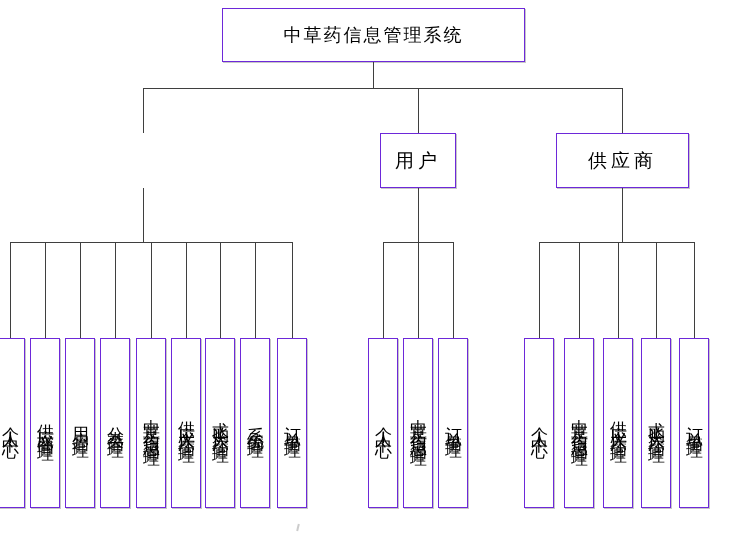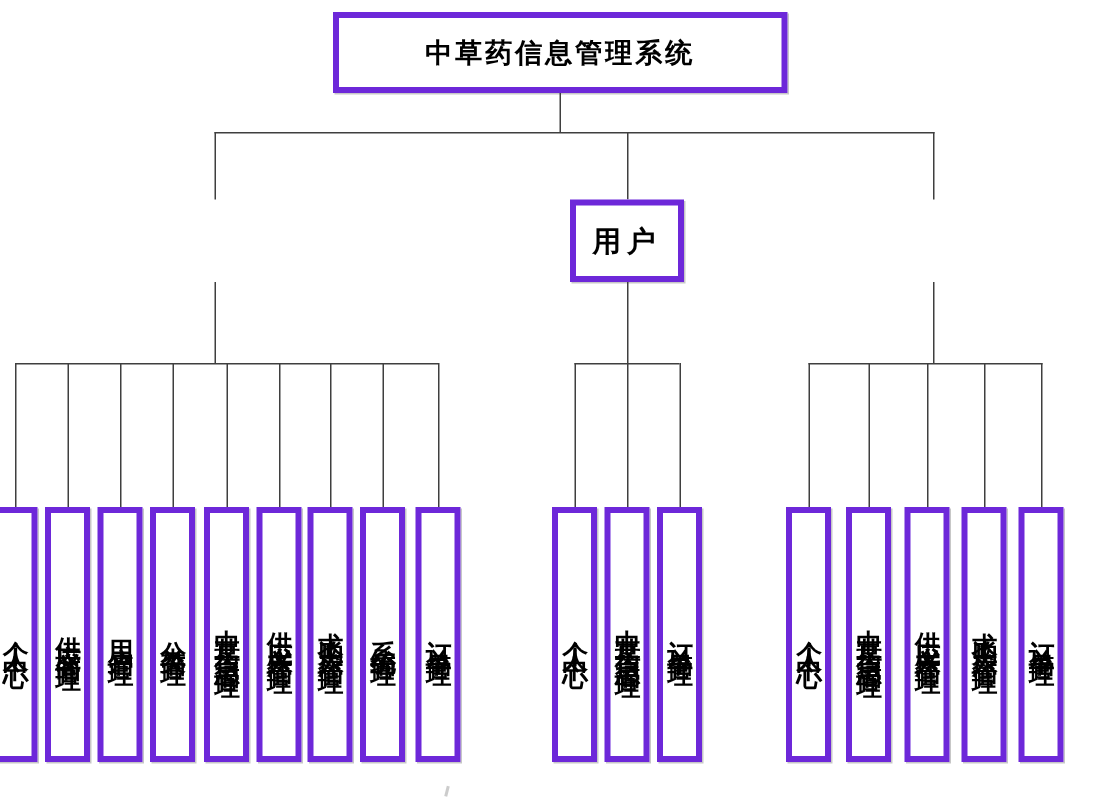--- a/index.html
+++ b/index.html
@@ -8,27 +8,26 @@
     width: 731px;
     height: 536px;
     background: #ffffff;
     overflow: hidden;
     font-family: "Liberation Sans", "DejaVu Sans", sans-serif;
     color: #000000;
   }
   .node {
     position: absolute;
     box-sizing: border-box;
-    border: 4px solid #6d28d9;
+    border: 1px solid #6d28d9;
     background: #ffffff;
     display: flex;
     align-items: center;
     justify-content: center;
     box-shadow: 1px 1px 0 rgba(130,130,130,0.45);
-    font-weight: bold;
   }
   .root-box {
     left: 222px; top: 8px; width: 303px; height: 54px;
     font-size: 18px; letter-spacing: 2px;
   }
   .branch-box { font-size: 19px; letter-spacing: 4px; }
   .branch-0 { left: 37px;  top: 133px; width: 211px; height: 55px; }
   .branch-1 { left: 380px; top: 133px; width: 76px;  height: 55px; text-align: center; }
   .branch-2 { left: 556px; top: 133px; width: 133px; height: 55px; }
   .leaf {
@@ -58,20 +57,21 @@
 
   <div class="node root-box">中草药信息管理系统</div>
 
   <div class="ln v" style="left:373px; top:62px;  height:26px;"></div>
   <div class="ln h" style="left:143px; top:88px;  width:480px;"></div>
   <div class="ln v" style="left:143px; top:88px;  height:45px;"></div>
   <div class="ln v" style="left:418px; top:88px;  height:45px;"></div>
   <div class="ln v" style="left:622px; top:88px;  height:45px;"></div>
 
   <div class="node branch-box branch-1">用户</div>
+  <div class="node branch-box branch-2">供应商</div>
 
   <div class="ln v" style="left:143px; top:188px; height:54px;"></div>
   <div class="ln v" style="left:418px; top:188px; height:54px;"></div>
   <div class="ln v" style="left:622px; top:188px; height:54px;"></div>
   <div class="ln h" style="left:10px;  top:242px; width:282px;"></div>
   <div class="ln h" style="left:383px; top:242px; width:70px;"></div>
   <div class="ln h" style="left:539px; top:242px; width:156px;"></div>
 
   <div class="ln v" style="left:10px;  top:242px; height:96px;"></div>
   <div class="ln v" style="left:45px;  top:242px; height:96px;"></div>

